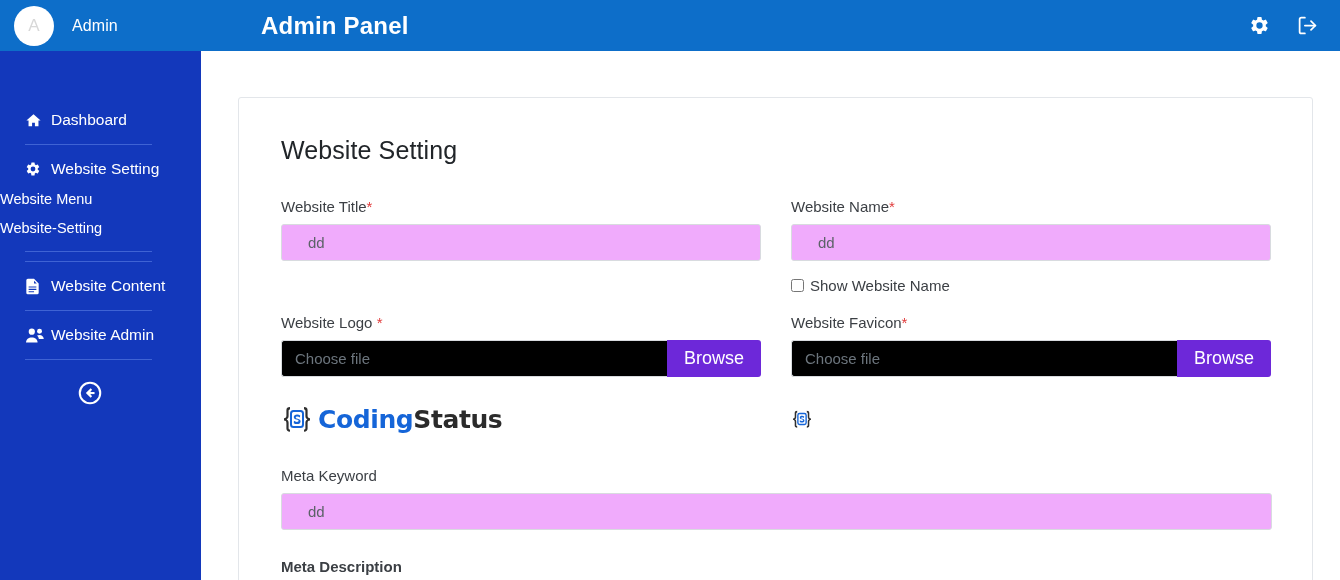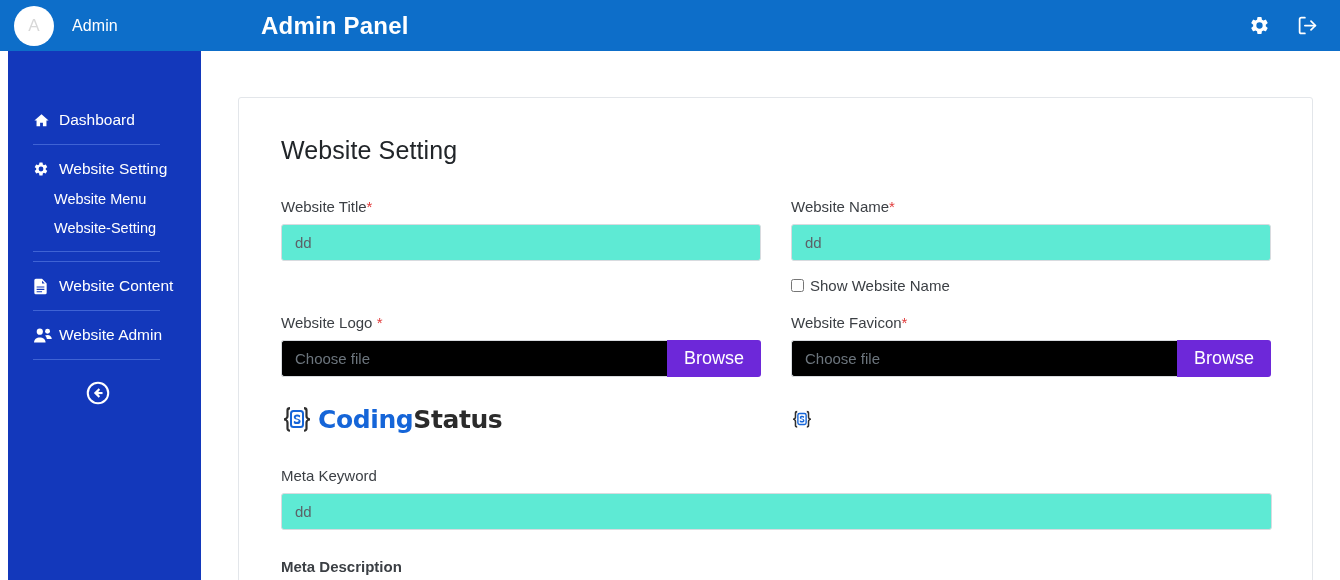--- a/index.html
+++ b/index.html
@@ -82,21 +82,21 @@
     display: flex;
     align-items: center;
     justify-content: center;
     cursor: pointer;
   }
   .topicon svg { display: block; }
 
   
   .sidebar {
     position: absolute;
-    top: 51px; left: 8px;
+    top: 51px; left: 0;
     width: 201px;
     height: 529px;
     background: #1338bb;
     padding-top: 54px;
   }
 
   .nav-item {
     display: flex;
     align-items: center;
     color: #ffffff;
@@ -113,21 +113,20 @@
     align-items: center;
     justify-content: flex-start;
     flex: 0 0 auto;
     margin-right: 5px;
   }
   .nav-icon svg { display: block; }
 
   .nav-sub {
     color: #ffffff;
     font-size: 14.5px;
-    padding-left: 46px;
     height: 29px;
     display: flex;
     align-items: center;
     cursor: pointer;
     white-space: nowrap;
   }
 
   .divider {
     height: 1px;
     background: #3f63d4;
@@ -188,25 +187,25 @@
     display: block;
     font-weight: 400;
   }
   .req { color: #e03b3b; }
 
   .text-input {
     width: 100%;
     height: 37px;
     border: 1px solid #d8dbdf;
     border-radius: 3px;
-    padding: 0 13px;
+    padding: 0 26px;
     font-size: 15px;
     color: #5c6268;
     font-family: "Liberation Sans", sans-serif;
-    background: #5eead4;
+    background: #f0abfc;
     outline: none;
   }
   .text-input::placeholder { color: #6c757d; }
 
   .check-row {
     display: flex;
     align-items: center;
     margin-top: 16px;
     gap: 6px;
   }

